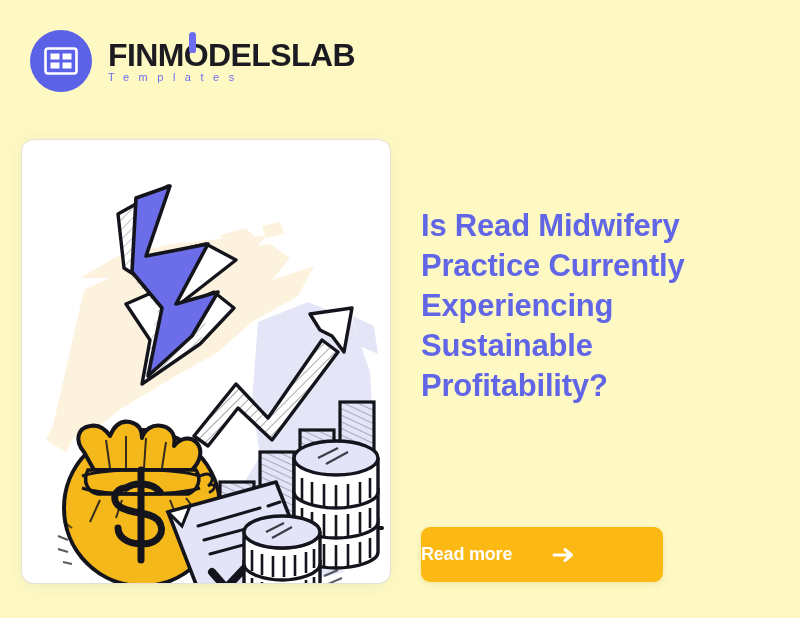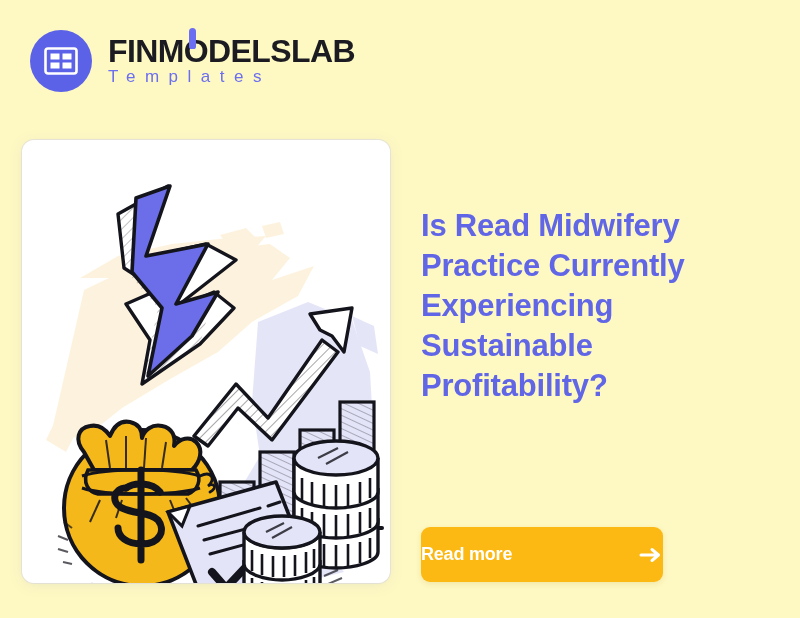--- a/index.html
+++ b/index.html
@@ -43,21 +43,21 @@
     white-space: nowrap;
   }
   .brand-name .drop {
     position: absolute;
     left: 81px; top: -7px;
     width: 7px; height: 21px;
     border-radius: 4px 4px 3px 3px;
     background: #6b6ef0;
   }
   .brand-sub {
-    font-size: 17px;
+    font-size: 11px;
     letter-spacing: 9.5px;
     color: #6b6ef0;
     margin-top: 0;
     line-height: 1.1;
     white-space: nowrap;
   }
 
   
   .illus-card {
     position: absolute;
@@ -87,21 +87,21 @@
     position: absolute;
     left: 421px; top: 527px;
     width: 242px; height: 55px;
     background: #fcb813;
     border: none;
     border-radius: 9px;
     color: #ffffff;
     cursor: pointer;
     display: flex;
     align-items: center;
-    justify-content: space-between;
+    justify-content: flex-start;
     gap: 40px;
     box-shadow: 0 2px 6px rgba(180,150,40,0.18);
   }
   .cta-label {
     font-size: 18px;
     font-weight: bold;
     letter-spacing: -0.2px;
   }
   .cta-arrow { display: flex; align-items: center; }
 </style>

